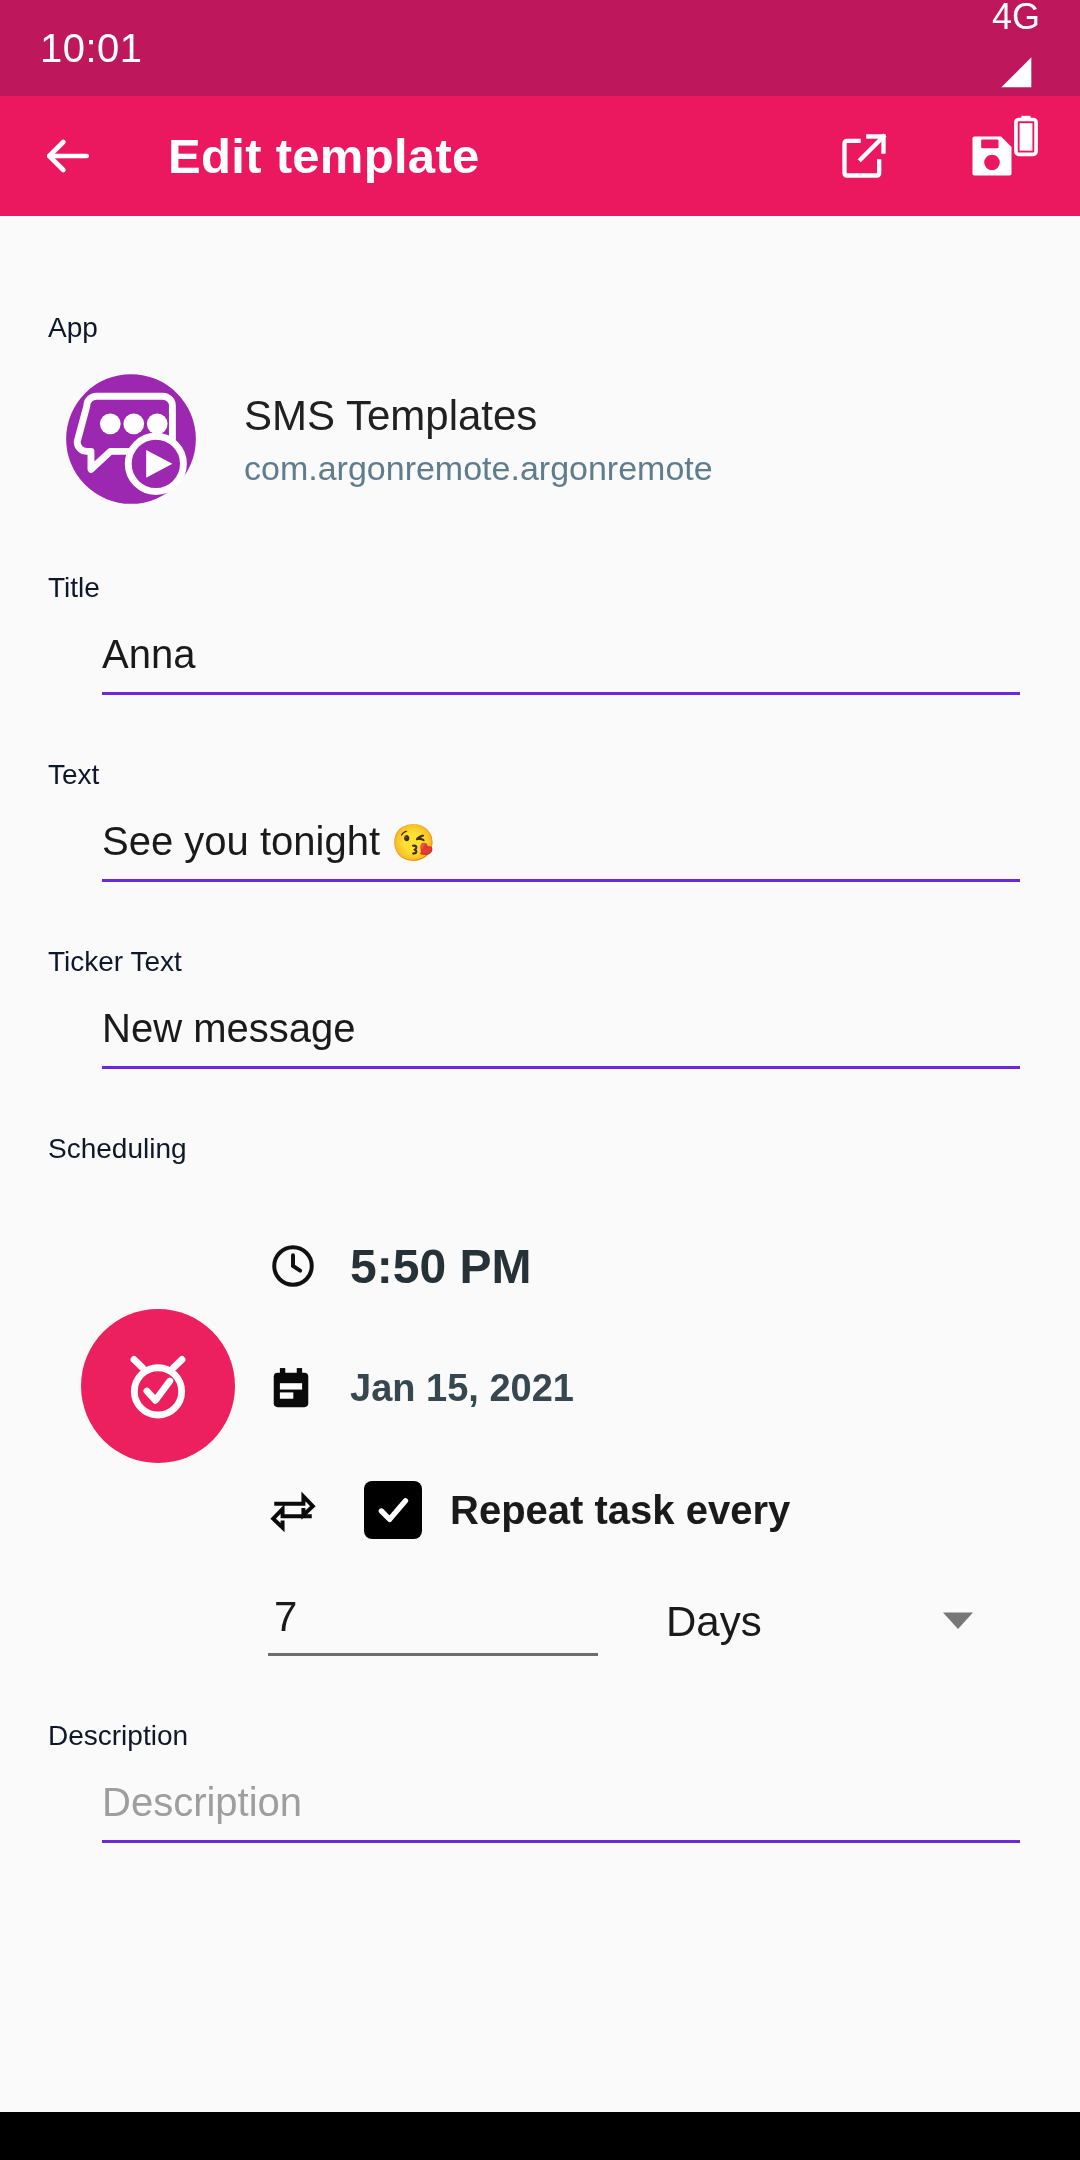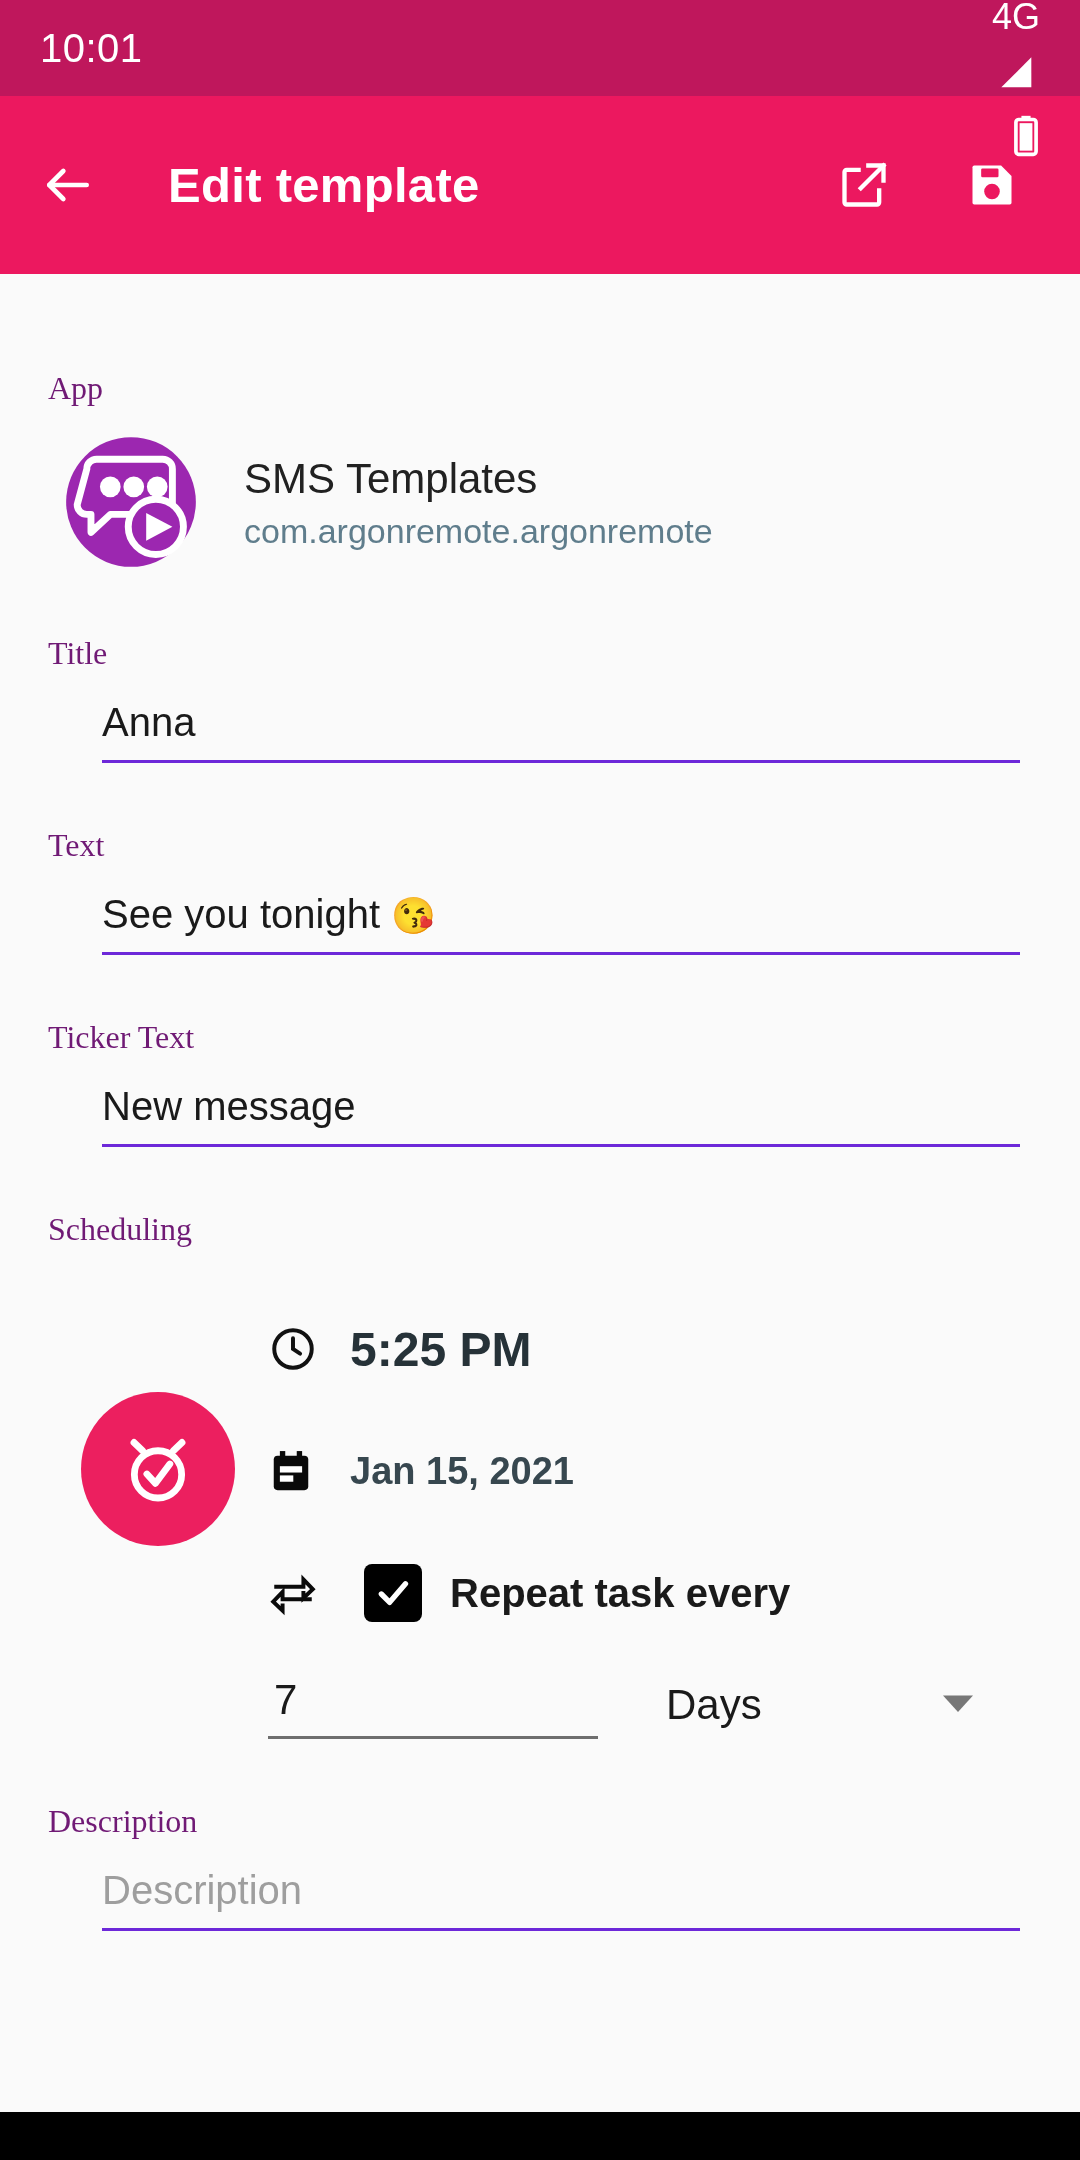--- a/index.html
+++ b/index.html
@@ -16,36 +16,36 @@
     height:96px; background:#bf175c;
     display:flex; align-items:center; justify-content:space-between;
     padding:0 40px;
   }
   .status-time { color:#fff; font-size:40px; font-weight:400; letter-spacing:.5px; }
   .status-right { display:flex; align-items:flex-end; gap:16px;flex-direction:column; }
   .status-right .net { color:#fff; font-size:36px; font-weight:400; }
 
   
   .appbar {
-    height:178px; background:#ec185f;
+    height:120px; background:#ec185f;
     display:flex; align-items:center; padding:0 40px;
   }
   .appbar-title {
     color:#fff; font-size:49px; font-weight:700;
     margin-left:72px; flex:1; letter-spacing:.3px;
   }
   .appbar-actions { display:flex; align-items:center; gap:76px; margin-right:22px; }
   .icon-btn { display:flex; align-items:center; justify-content:center; }
 
   
   .content { padding:0 48px; background:#fafafa; height:calc(2160px - 96px - 162px); }
 
   .section-label {
-    color:#701a75; font-size:32px; font-weight:400;
-    margin-top:64px; margin-bottom:6px;font-family:Liberation Serif, serif;
+    color:#0f172a; font-size:28px; font-weight:400;
+    margin-top:64px; margin-bottom:6px;
   }
   .section-label.first { margin-top:96px; }
 
   
   .app-row { display:flex; align-items:center; margin-top:26px; padding-left:14px; }
   .app-icon { width:138px; height:138px; flex:none; }
   .app-meta { margin-left:44px; }
   .app-name { font-size:42px; color:#212121; line-height:1.25; }
   .app-pkg { font-size:34px; color:#5f7d8c; margin-top:6px; }
 
@@ -198,21 +198,21 @@
         </div>
       </div>
       <div class="sched-rows">
         <div class="sched-row">
           <span class="ic">
             <svg width="50" height="50" viewBox="0 0 24 24" fill="none" stroke="#111" stroke-width="1.9" stroke-linecap="round">
               <circle cx="12" cy="12" r="9"></circle>
               <polyline points="12,6.8 12,12 15.4,14.2"></polyline>
             </svg>
           </span>
-          <span class="time-text">5:25 PM</span>
+          <span class="time-text">5:50 PM</span>
         </div>
         <div class="sched-row">
           <span class="ic">
             <svg width="46" height="46" viewBox="0 0 24 24">
               <rect x="3" y="4" width="18" height="18" rx="2" fill="#0a0a0a"></rect>
               <rect x="6.2" y="1.6" width="2.8" height="4" fill="#0a0a0a"></rect>
               <rect x="15" y="1.6" width="2.8" height="4" fill="#0a0a0a"></rect>
               <rect x="6.2" y="9.5" width="11.6" height="3.3" fill="#fff"></rect>
               <rect x="6.2" y="14.3" width="7" height="3.3" fill="#fff"></rect>
             </svg>

